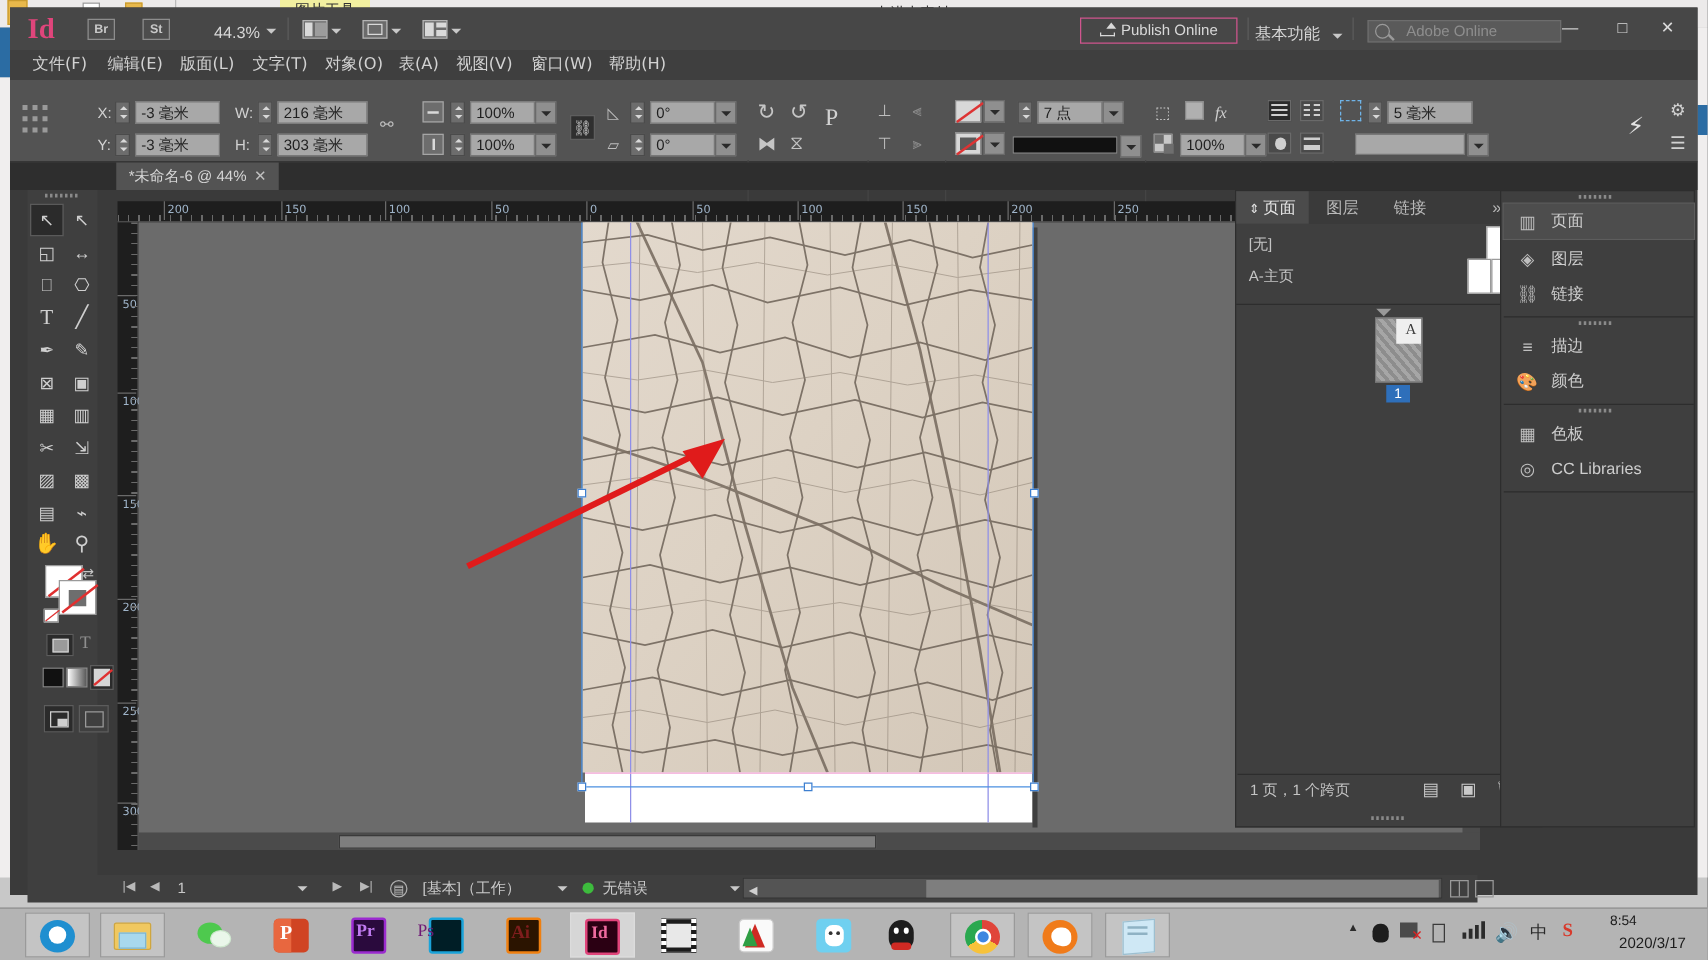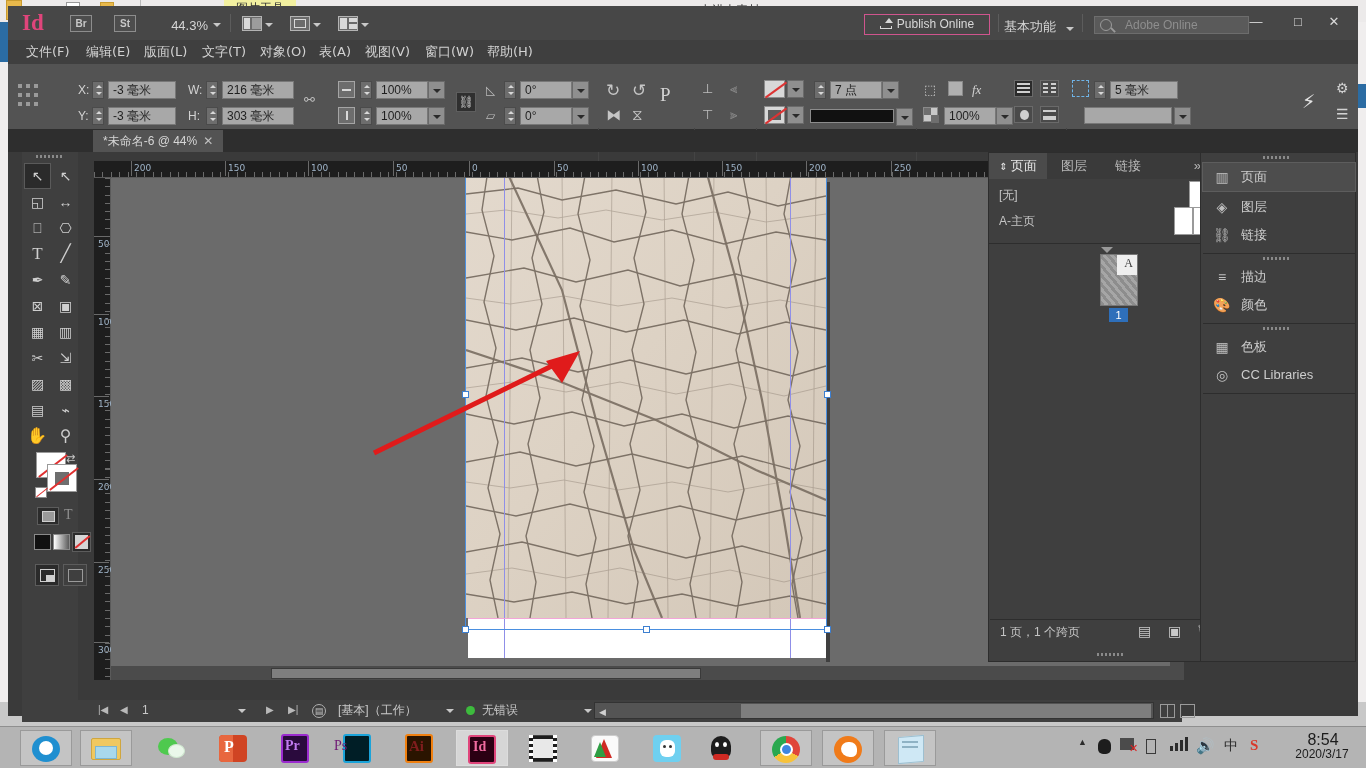--- a/index.html
+++ b/index.html
@@ -143,21 +143,21 @@
   .dock-sep { position:absolute; left:2px; width:152px; height:1px; background:#2d2d2d;}
   .dotgrip { position:absolute; width:28px; height:4px; }
   .dotgrip i { position:absolute; top:0; width:2px; height:3px; background:#8a8a8a;}
 
   
   .taskbar { position:absolute; left:0; top:726px; width:1366px; height:42px; background:#b4b4b4;
       border-top:1px solid #8f8f8f;}
   .tbitem { position:absolute; top:3px; width:52px; height:36px; }
   .tbitem.framed { border:1px solid #9a9a9a; background:#c4c4c4;}
   .tbitem.active { border:1px solid #dcdcdc; background:#d6d6d6;}
-  .traytime { position:absolute; right:8px; top:4px; color:#1b1b1b; font-size:16px; text-align:center;
+  .traytime { position:absolute; right:8px; top:4px; color:#1b1b1b; font-size:11px; 
       width:70px;}
   .traydate { position:absolute; right:2px; top:20px; color:#1b1b1b; font-size:12px; text-align:center;
       width:84px;}
   .trayico { position:absolute; top:10px; color:#2b2b2b; font-size:13px;}
 </style>
 </head>
 <body>
 
 <div class="app">
 

